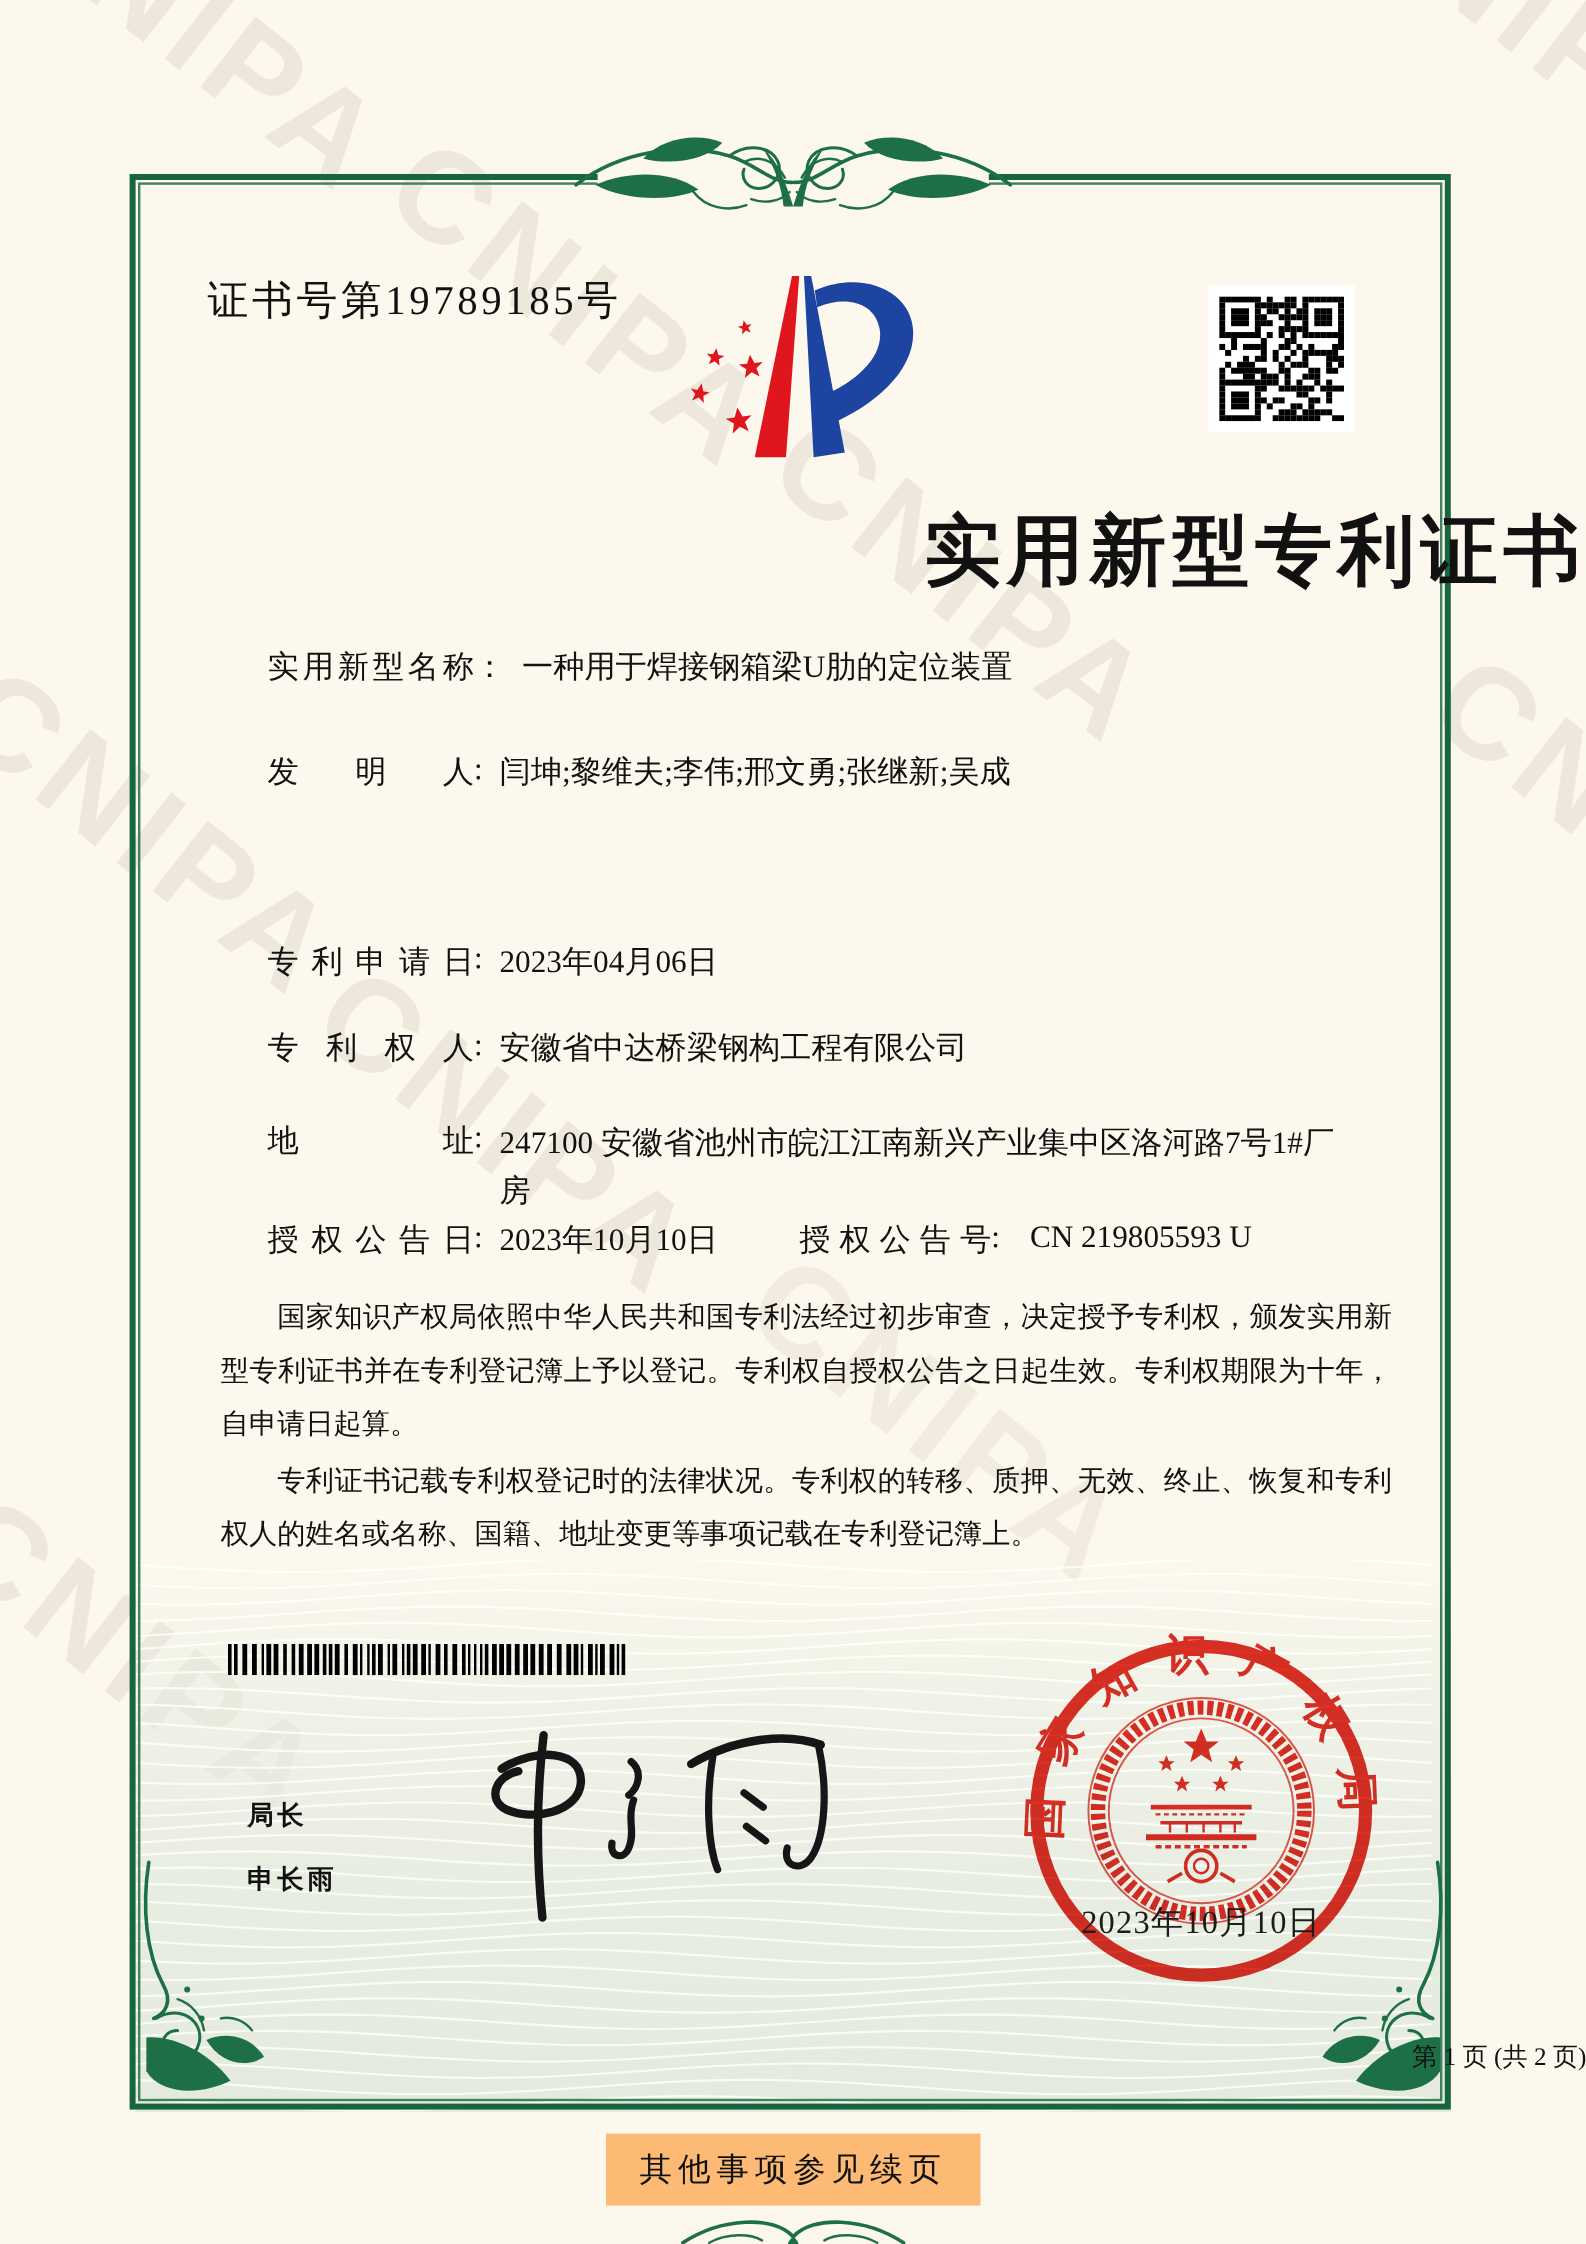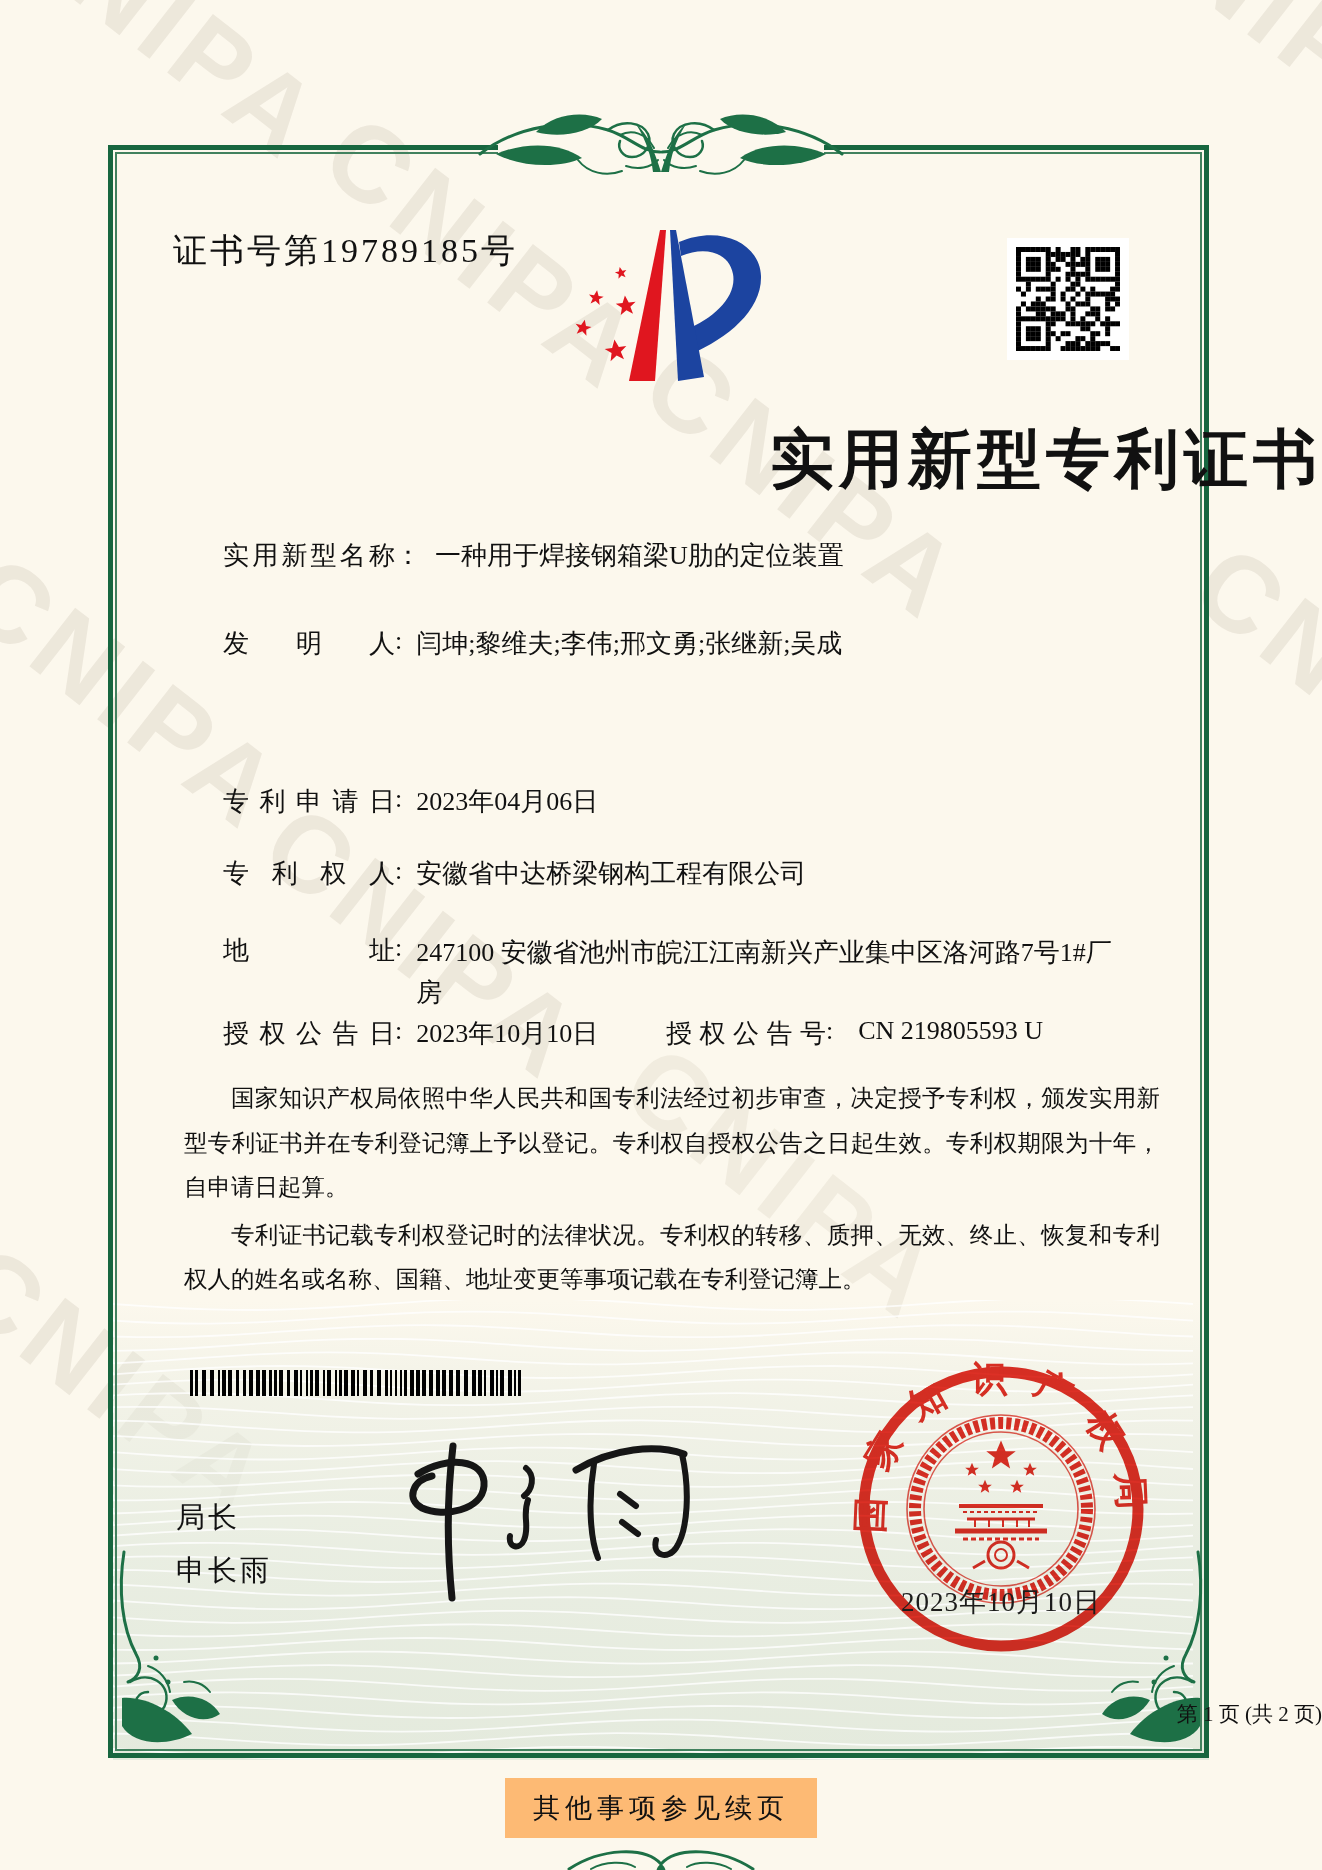--- a/index.html
+++ b/index.html
@@ -59,22 +59,22 @@
   
   .body-text{position:absolute; left:172px; top:1076px; width:988px;}
   .body-text p{
     margin:0 0 3px 12px; font-size:23.5px; line-height:44.5px;
     text-indent:2em; text-align:justify;
   }
   
   .barcode{position:absolute; left:190px; top:1370px; width:340px; height:26px;}
   
   .sig-title,.sig-name{
-    position:absolute; left:176px; font-family:"Liberation Sans","DejaVu Sans",sans-serif;
-    font-weight:400; font-size:29px; letter-spacing:3px;
+    position:absolute; left:206px; font-family:"Liberation Sans","DejaVu Sans",sans-serif;
+    font-weight:700; font-size:22px; letter-spacing:3px;
   }
   .sig-title{top:1498px;}
   .sig-name{top:1551px;}
   .signature{position:absolute; left:398px; top:1428px;}
   
   .seal{position:absolute; left:851px; top:1359px; mix-blend-mode:multiply; opacity:0.94;}
   
   .page-indicator{
     position:absolute; left:0; right:0; top:1700px; text-align:right; font-size:21px;
   }

